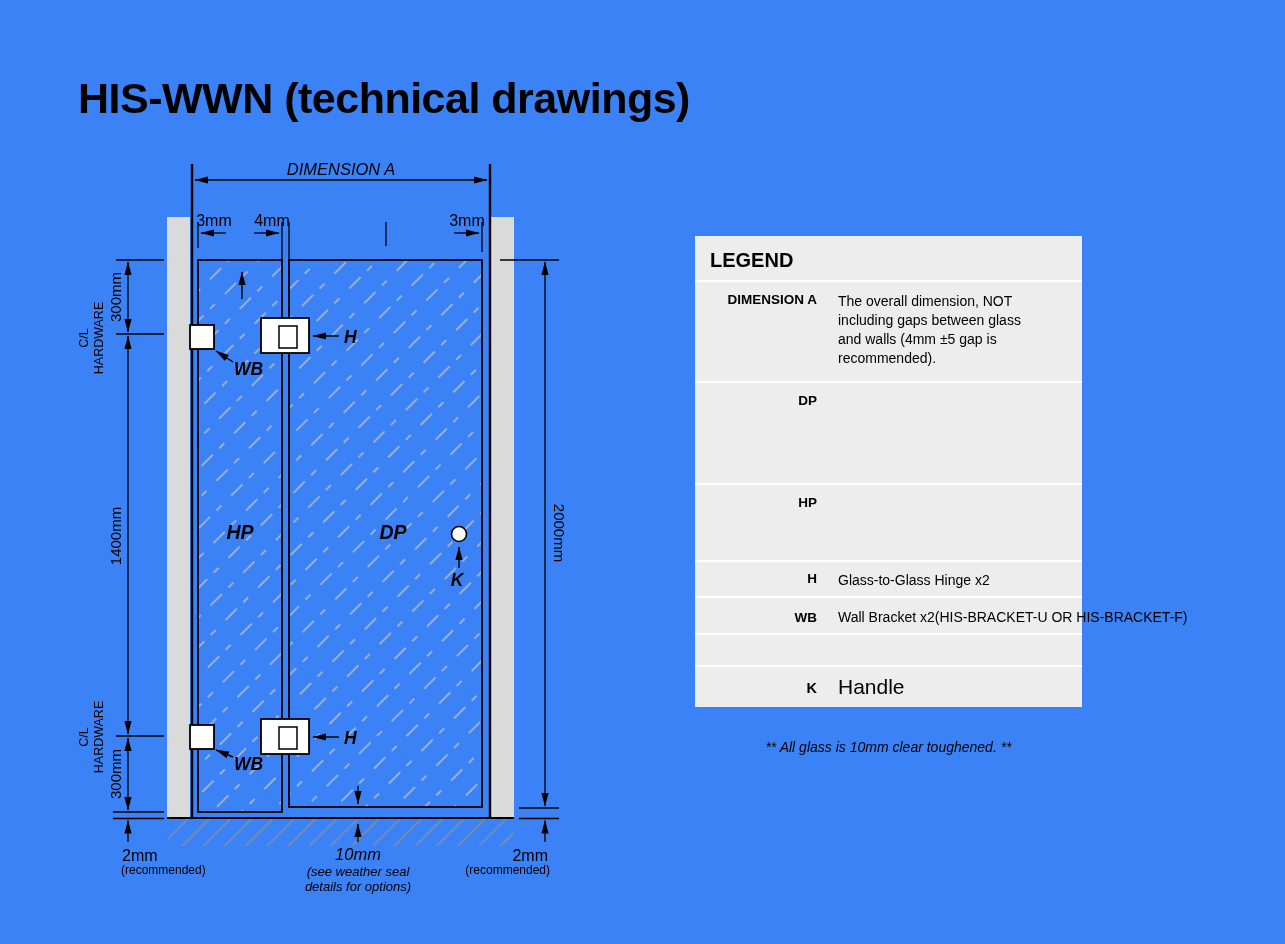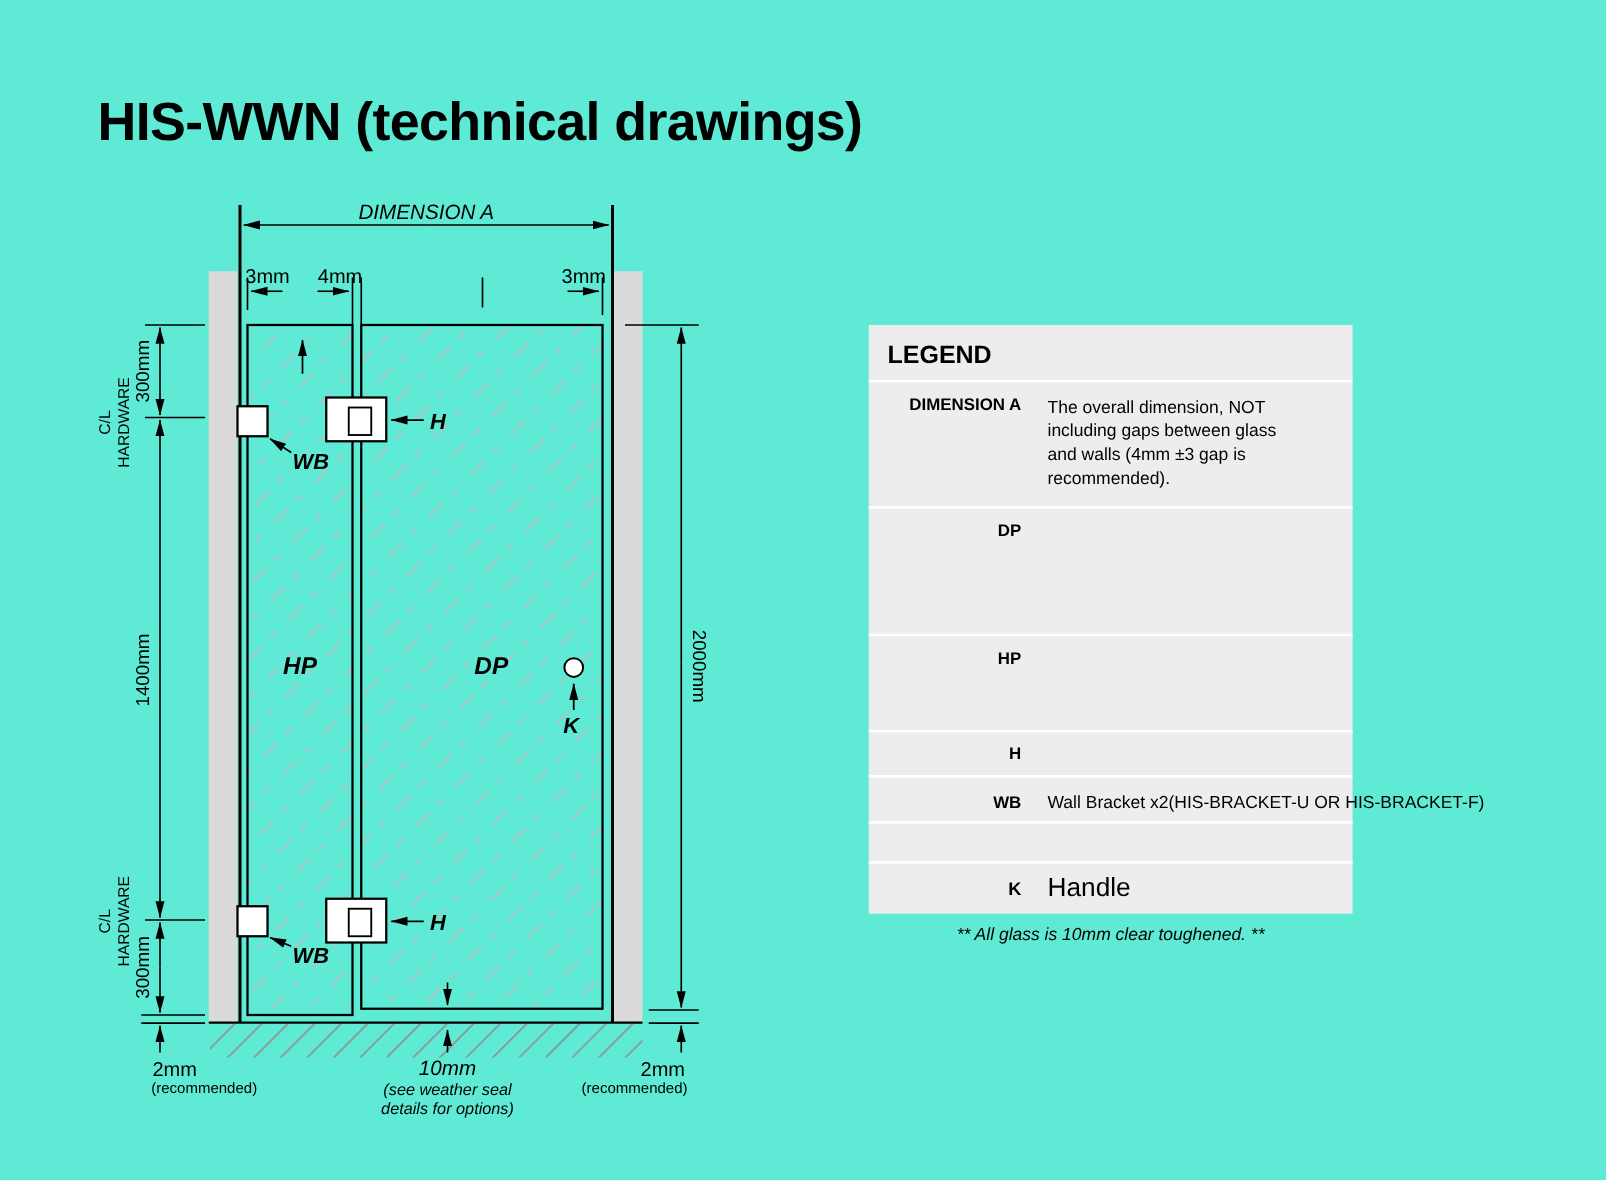--- a/index.html
+++ b/index.html
@@ -1,26 +1,26 @@
 <!DOCTYPE html>
 <html><head>
 <meta charset="utf-8">
 <style>
   html,body{margin:0;padding:0;background:#ffffff;}
-  .page{position:relative;width:1285px;height:944px;background:#5eead4;overflow:hidden;
+  .page{position:relative;width:1285px;height:944px;background:#3b82f6;overflow:hidden;
         font-family:"Liberation Sans","DejaVu Sans",sans-serif;color:#000;}
   .title{position:absolute;left:78px;top:74px;font-size:43px;font-weight:bold;
          letter-spacing:-0.5px;white-space:nowrap;}
   svg.drawing{position:absolute;left:0;top:0;}
   .t{font-family:"Liberation Sans","DejaVu Sans",sans-serif;fill:#000;}
   .it{font-style:italic;}
   .b{font-weight:bold;}
 
   
-  .legend{position:absolute;left:695px;top:260px;width:387px;background:#ededed;box-sizing:border-box;}
+  .legend{position:absolute;left:695px;top:236px;width:387px;background:#ededed;box-sizing:border-box;}
   .lg-header{height:44px;box-sizing:border-box;padding:13px 0 0 15px;font-size:20px;
              font-weight:bold;letter-spacing:0px;}
   .lg-row{position:relative;border-top:2px solid #ffffff;box-sizing:border-box;}
   .r1{height:101px;} .r2{height:102px;} .r3{height:77px;} .r4{height:36px;}
   .r5{height:37px;} .r6{height:32px;} .r7{height:42px;}
   .lg-term{position:absolute;left:0;top:10px;width:122px;text-align:right;
            font-weight:bold;font-size:13.5px;}
   .lg-desc{margin-left:143px;padding-top:10px;font-size:14px;line-height:19px;white-space:pre-line;}
   .r4 .lg-term{top:9px;} .r4 .lg-desc{padding-top:9px;}
   .r5 .lg-term{top:12px;} .r5 .lg-desc{white-space:nowrap;}
@@ -164,31 +164,32 @@
     <text class="t" x="550" y="874" font-size="12" text-anchor="end">(recommended)</text>
   </svg>
 
   <div class="legend">
     <div class="lg-header">LEGEND</div>
 
     <div class="lg-row r1">
       <div class="lg-term">DIMENSION A</div>
       <div class="lg-desc">The overall dimension, NOT
 including gaps between glass
-and walls (4mm ±3 gap is
+and walls (4mm ±5 gap is
 recommended).</div>
     </div>
     <div class="lg-row r2">
       <div class="lg-term">DP</div>
     </div>
     <div class="lg-row r3">
       <div class="lg-term">HP</div>
     </div>
     <div class="lg-row r4">
       <div class="lg-term">H</div>
+      <div class="lg-desc">Glass-to-Glass Hinge x2</div>
     </div>
     <div class="lg-row r5">
       <div class="lg-term">WB</div>
       <div class="lg-desc">Wall Bracket x2(HIS-BRACKET-U OR HIS-BRACKET-F)</div>
     </div>
     <div class="lg-row r6">
       <div class="lg-term"></div>
       <div class="lg-desc"></div>
     </div>
     <div class="lg-row r7">

